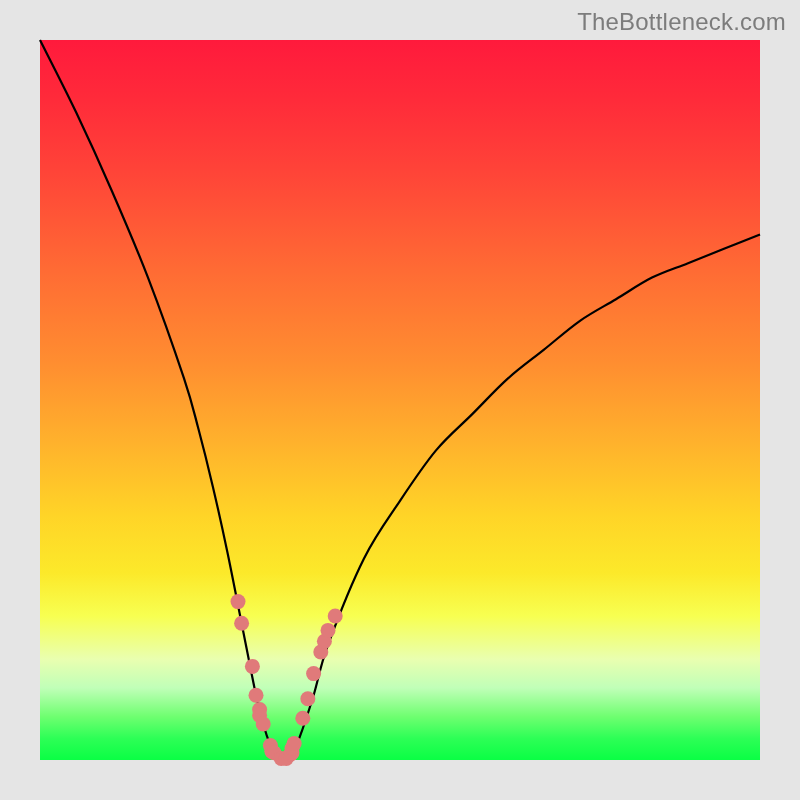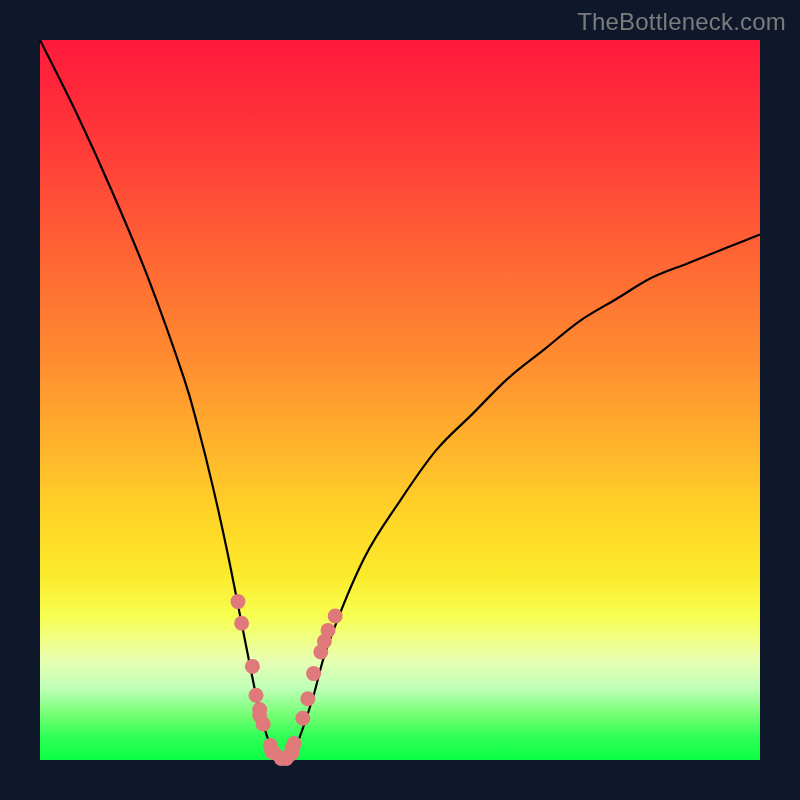--- a/index.html
+++ b/index.html
@@ -10,21 +10,21 @@
     background: #000;
     font-family: Arial, Helvetica, sans-serif;
     overflow: hidden;
   }
   .frame {
     position: absolute;
     left: 0;
     top: 0;
     width: 800px;
     height: 800px;
-    background: #0f172a;
+    background: #e5e5e5;
   }
   .plot-area {
     position: absolute;
     left: 40px;
     top: 40px;
     width: 720px;
     height: 720px;
     
     background: linear-gradient(
       to bottom,

